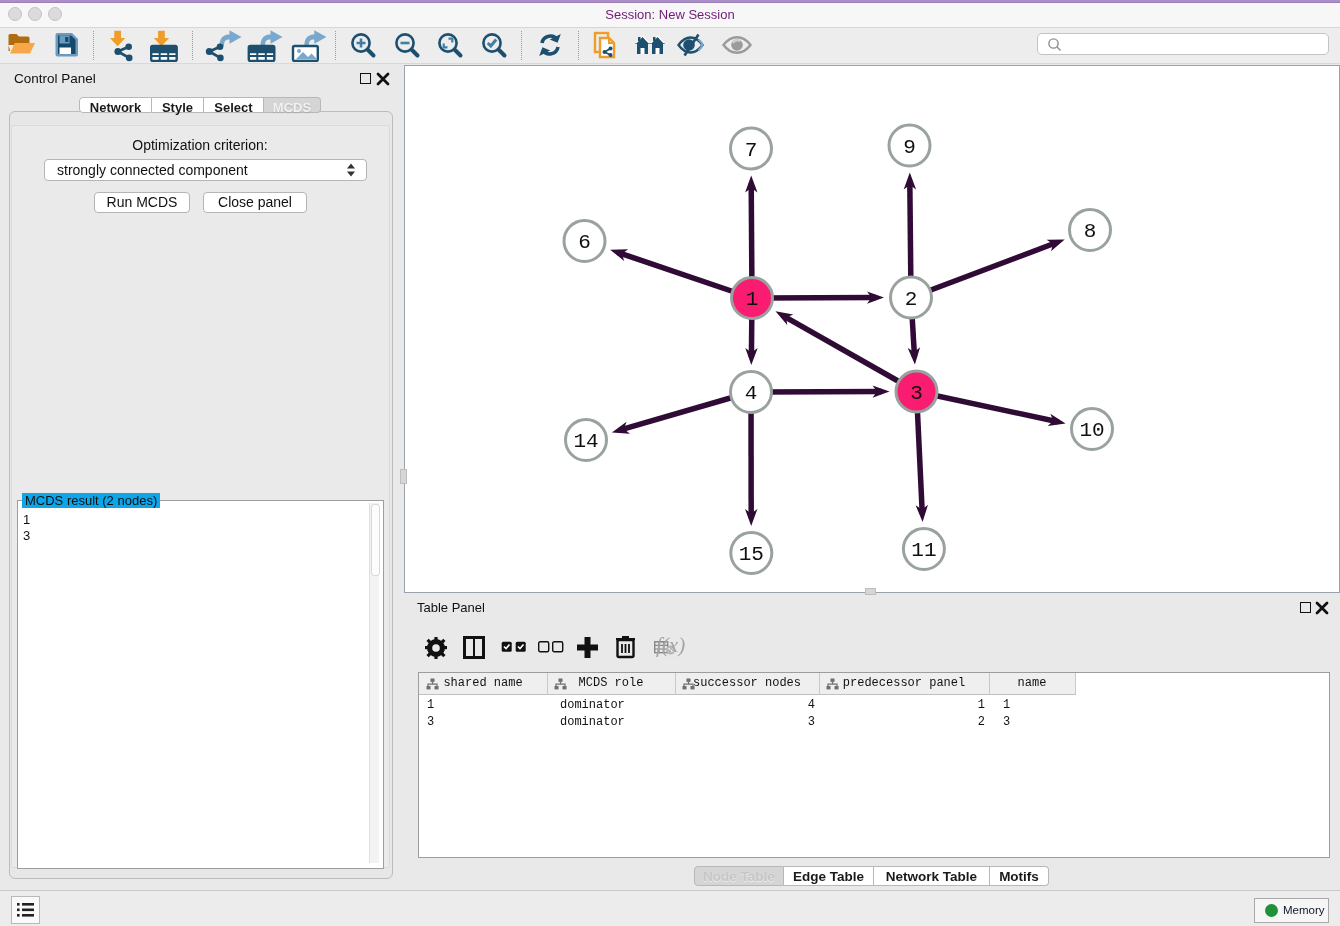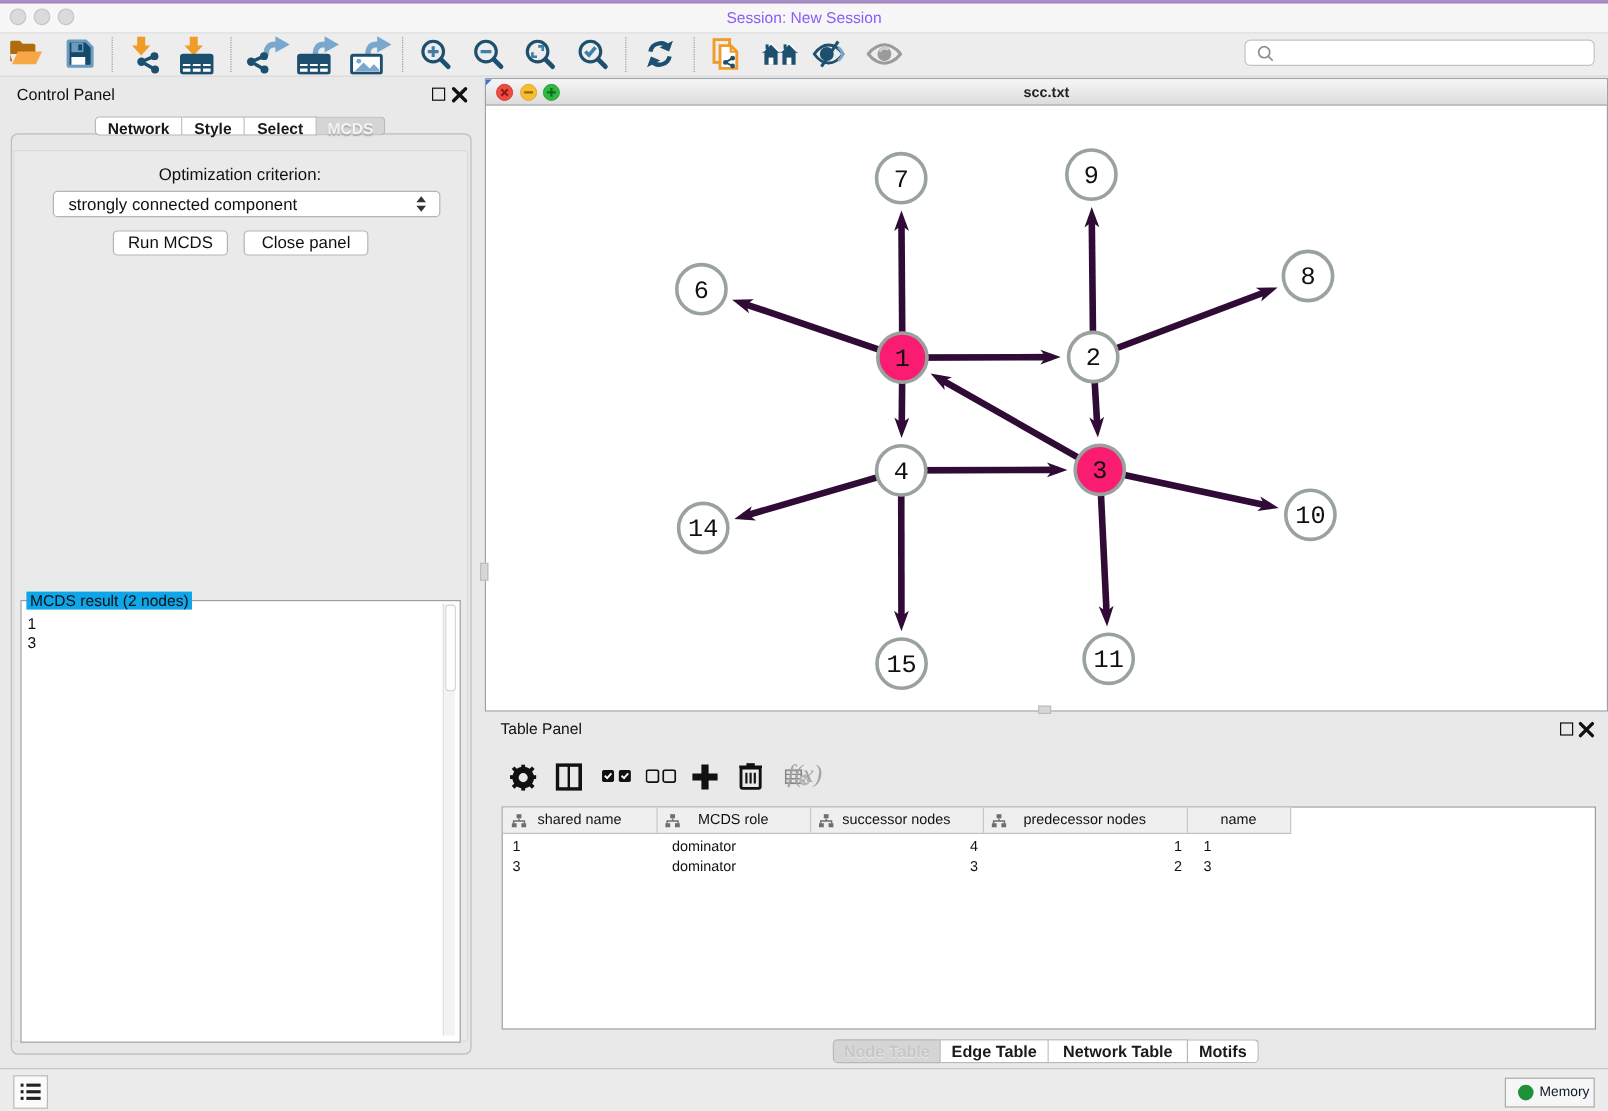--- a/index.html
+++ b/index.html
@@ -4,21 +4,21 @@
 <style>
 html,body{margin:0;padding:0;}
 body{width:1340px;height:926px;position:relative;overflow:hidden;
   font-family:"Liberation Sans", sans-serif;background:#e9e9e9;}
 .abs{position:absolute;}
 
 #purple{left:0;top:0;width:1340px;height:2px;background:#ac8fc8;border-bottom:1px solid #9a7eb6;}
 #titlebar{left:0;top:3px;width:1340px;height:24px;background:#f7f7f7;border-bottom:1px solid #d6d6d6;}
 .tl{position:absolute;top:4px;width:12px;height:12px;border-radius:50%;
   background:#dcdadc;border:1px solid #c6c3c6;}
-#title-text{left:0;top:4px;width:1340px;text-align:center;font-size:13px;color:#8b5cf6;}
+#title-text{left:0;top:4px;width:1340px;text-align:center;font-size:13px;color:#701a75;}
 #toolbar{left:0;top:28px;width:1340px;height:35px;background:#ededed;border-bottom:1px solid #d8d8d8;}
 .sep{position:absolute;top:3px;height:29px;border-left:1px dotted #9a9a9a;width:0;}
 .ticon{position:absolute;top:2px;}
 #searchbox{position:absolute;left:1037px;top:5px;width:290px;height:20px;background:#fff;
   border:1px solid #c3c3c3;border-radius:5px;}
 
 #cp-title{left:14px;top:71px;font-size:13.5px;color:#111;}
 #cp-sq{left:360px;top:73px;width:9px;height:9px;border:1.5px solid #111;}
 #cp-panel{left:9px;top:111px;width:382px;height:766px;background:#e7e7e7;
   border:1px solid #bcbcbc;border-radius:6px;}
@@ -36,21 +36,21 @@
 #fs-text{position:absolute;left:5px;top:11px;font-size:13px;color:#111;line-height:16px;}
 
 #netwin{left:404px;top:65px;width:934px;height:526px;background:#fff;border:1px solid #9aa3ac;}
 #nethdr{left:0;top:0;width:100%;height:21px;background:linear-gradient(#f6f6f6,#dcdcdc);
   border-bottom:1px solid #9b9b9b;}
 #nettitle{left:0;top:4px;width:100%;text-align:center;font-size:12px;font-weight:bold;color:#222;}
 #graph{position:absolute;left:1px;top:22px;}
 
 #tp-title{left:417px;top:600px;font-size:13px;color:#111;}
 #tp-sq{left:1300px;top:602px;width:9px;height:9px;border:1.5px solid #111;}
-#tbl{left:418px;top:672px;width:910px;height:184px;background:#fff;border:1px solid #9d9d9d;}
+#tbl{left:418px;top:672px;width:910px;height:184px;background:#fff;border:1px solid #9d9d9d;font-family:Liberation Mono, monospace;}
 #tbl-hdr{position:absolute;left:0;top:0;width:657px;height:21px;background:#efefef;
   border-bottom:1px solid #c0c0c0;font-size:12px;color:#111;}
 .th{position:absolute;top:0;height:21px;line-height:21px;text-align:center;border-right:1px solid #c9c9c9;}
 .td{position:absolute;font-size:12px;color:#111;height:17px;line-height:17px;}
 .hico{position:absolute;top:5px;}
 .btab{position:absolute;top:866px;height:20px;line-height:20px;text-align:center;font-size:13.5px;
   font-weight:bold;color:#1a1a1a;background:#fff;border:1px solid #b8b8b8;box-sizing:border-box;}
 #statusbar{left:0;top:890px;width:1340px;height:35px;background:#ececec;border-top:1px solid #c9c9c9;}
 #listbtn{position:absolute;left:11px;top:5px;width:27px;height:26px;background:#fafafa;border:1px solid #b9b9b9;}
 #membtn{position:absolute;left:1254px;top:7px;width:73px;height:23px;background:#f6f6f6;border:1px solid #a9a9a9;
@@ -202,34 +202,20 @@
 <div class="btn" style="left:203px;width:102px;">Close panel</div>
 <div class="abs" id="fieldset">
   <div id="fs-scroll">
       <div style="position:absolute;left:0.5px;top:1px;width:7px;height:70px;background:#fdfdfd;border:1px solid #d8d8d8;border-radius:3px;"></div>
     </div>
   <div id="fs-text">1<br>3</div>
 </div>
 <div class="abs" id="fs-legend">MCDS result (2 nodes)</div>
 
 <div class="abs" id="netwin">
-  <div class="abs" id="nethdr">
-    <svg class="abs" style="left:8px;top:3px" width="60" height="16" viewBox="0 0 60 16">
-      <circle cx="7.5" cy="8" r="6.7" fill="#ee4b41" stroke="#d43a31" stroke-width="0.8"></circle>
-      <path d="M4.8 5.3 L10.2 10.7 M10.2 5.3 L4.8 10.7" stroke="#8f1a12" stroke-width="1.8"></path>
-      <circle cx="27.5" cy="8" r="6.7" fill="#f6bd33" stroke="#e0a724" stroke-width="0.8"></circle>
-      <path d="M23.8 8 L31.2 8" stroke="#97670a" stroke-width="2"></path>
-      <circle cx="46.5" cy="8" r="6.7" fill="#32b643" stroke="#27a337" stroke-width="0.8"></circle>
-      <path d="M42.8 8 L50.2 8 M46.5 4.3 L46.5 11.7" stroke="#0e6e1c" stroke-width="1.9"></path>
-    </svg>
-    <div class="abs" id="nettitle">scc.txt</div>
-    <svg class="abs" style="left:0;top:0" width="5" height="5" viewBox="0 0 5 5">
-        <path d="M0 0 L5 0 L0 5 Z" fill="#3c6fd1"></path>
-      </svg>
-  </div>
   <svg id="graph" width="932" height="503">
   <g stroke="#2f0b36" stroke-width="5.5" fill="#2f0b36">
   <line x1="346.0" y1="210.0" x2="345.2" y2="95.5"></line>
   <polygon stroke="none" points="345.2,87.5 351.5,104.5 345.3,100.0 339.1,104.5"></polygon>
   <line x1="346.0" y1="210.0" x2="211.6" y2="164.3"></line>
   <polygon stroke="none" points="204.1,161.7 222.2,161.3 215.9,165.7 218.2,173.0"></polygon>
   <line x1="346.0" y1="210.0" x2="470.0" y2="209.6"></line>
   <polygon stroke="none" points="478.0,209.6 461.0,215.8 465.5,209.6 461.0,203.4"></polygon>
   <line x1="346.0" y1="210.0" x2="345.4" y2="269.0"></line>
   <polygon stroke="none" points="345.3,277.0 339.3,259.9 345.4,264.5 351.7,260.1"></polygon>
@@ -338,21 +324,21 @@
 <circle cx="16.5" cy="9" r="4.5" fill="#777"></circle>
       <path d="M14.5 7 l4 4 M18.5 7 l-4 4" stroke="#fff" stroke-width="1.3"></path>
     </g>
   </svg>
 <div class="abs" style="left:656px;top:633px;font-family:'Liberation Serif',serif;font-style:italic;font-size:21px;color:#a4a4a4;">f(x)</div>
 <div class="abs" id="tbl">
   <div id="tbl-hdr">
     <div class="th" style="left:0;width:128px;">shared name</div>
     <div class="th" style="left:128px;width:128px;">MCDS role</div>
     <div class="th" style="left:256px;width:144px;">successor nodes</div>
-    <div class="th" style="left:400px;width:170px;">predecessor nodes</div>
+    <div class="th" style="left:400px;width:170px;">predecessor panel</div>
     <div class="th" style="left:570px;width:86px;">name</div>
   </div>
   <svg class="hico" style="left:7px" width="13" height="12" viewBox="0 0 13 12">
       <rect x="4.5" y="0.5" width="4" height="3.4" fill="#6e6e6e"></rect>
       <path d="M6.5 4 v2.2 M2 8 v-1.8 h9 v1.8" stroke="#6e6e6e" stroke-width="1.2" fill="none"></path>
       <rect x="0.5" y="8" width="4" height="3.4" fill="#6e6e6e"></rect>
       <rect x="8.5" y="8" width="4" height="3.4" fill="#6e6e6e"></rect>
     </svg>
   <svg class="hico" style="left:135px" width="13" height="12" viewBox="0 0 13 12">
       <rect x="4.5" y="0.5" width="4" height="3.4" fill="#6e6e6e"></rect>

